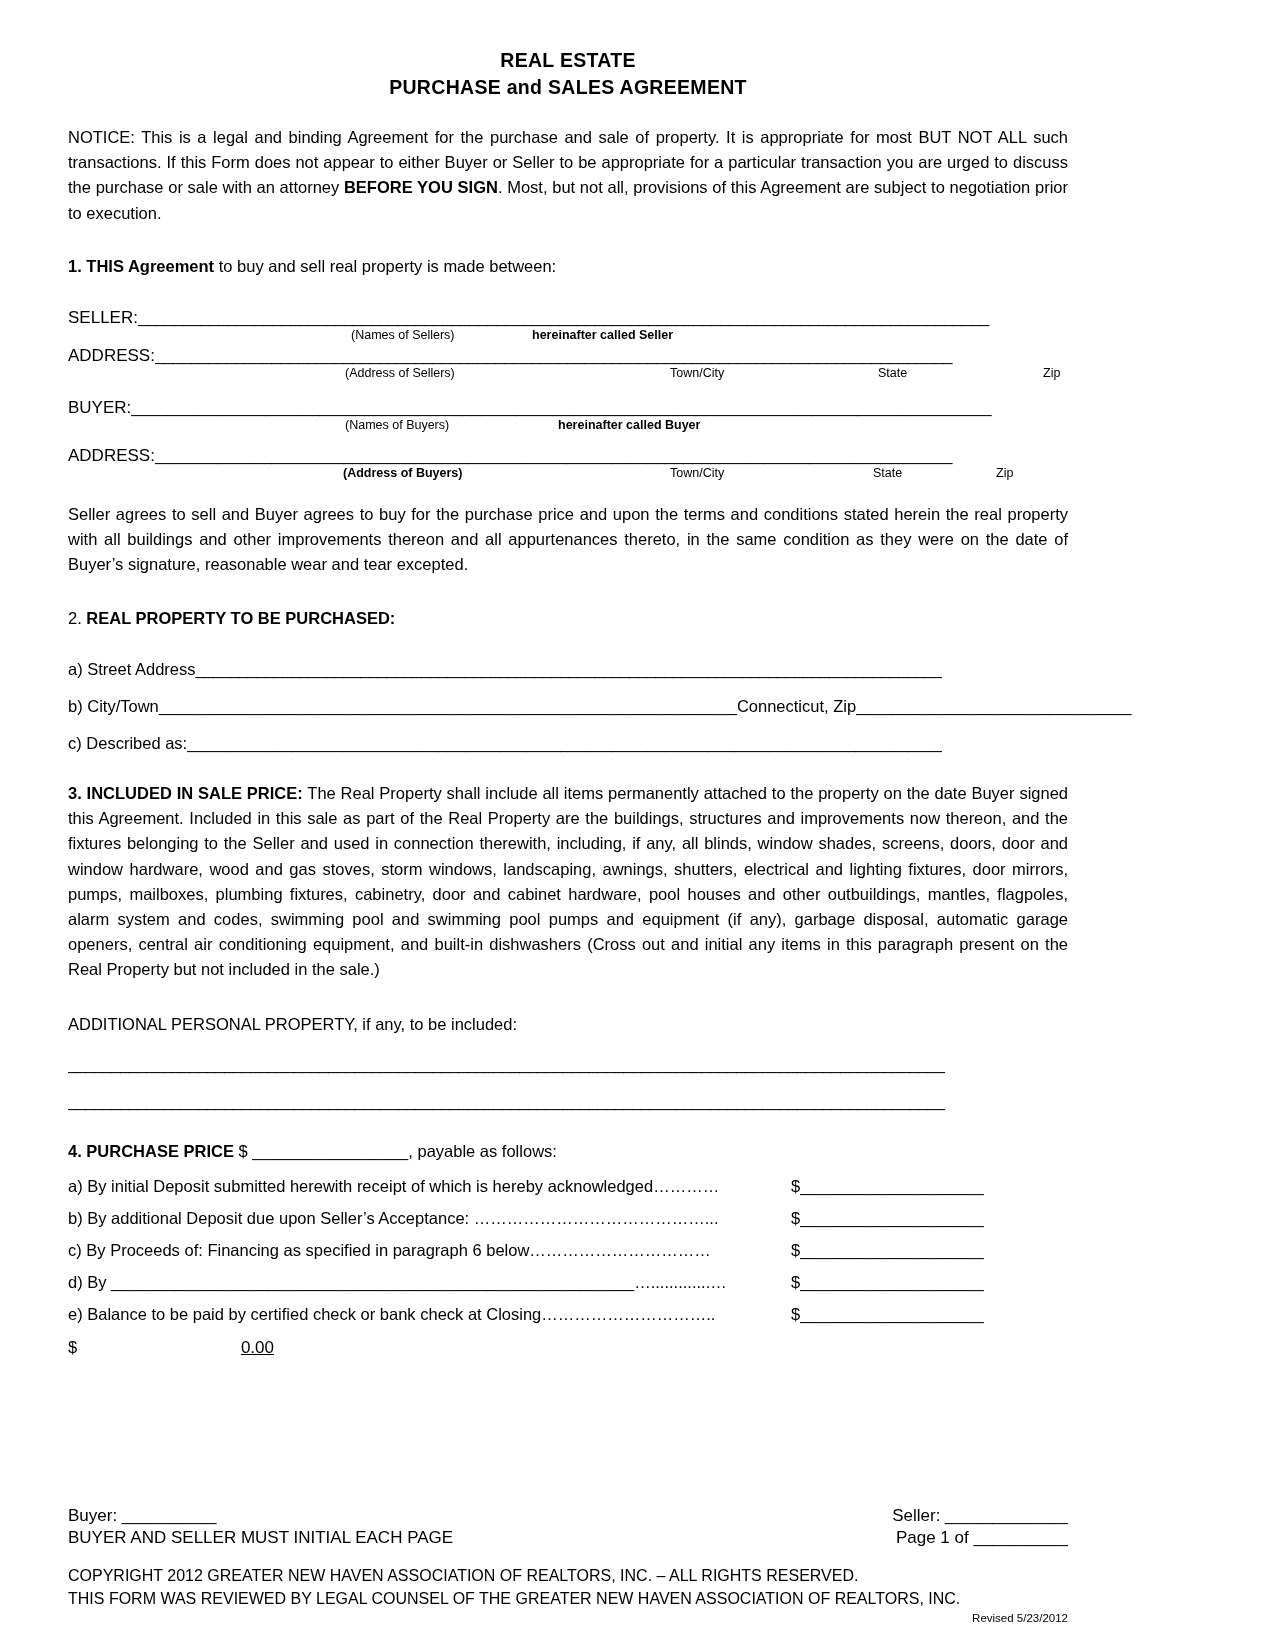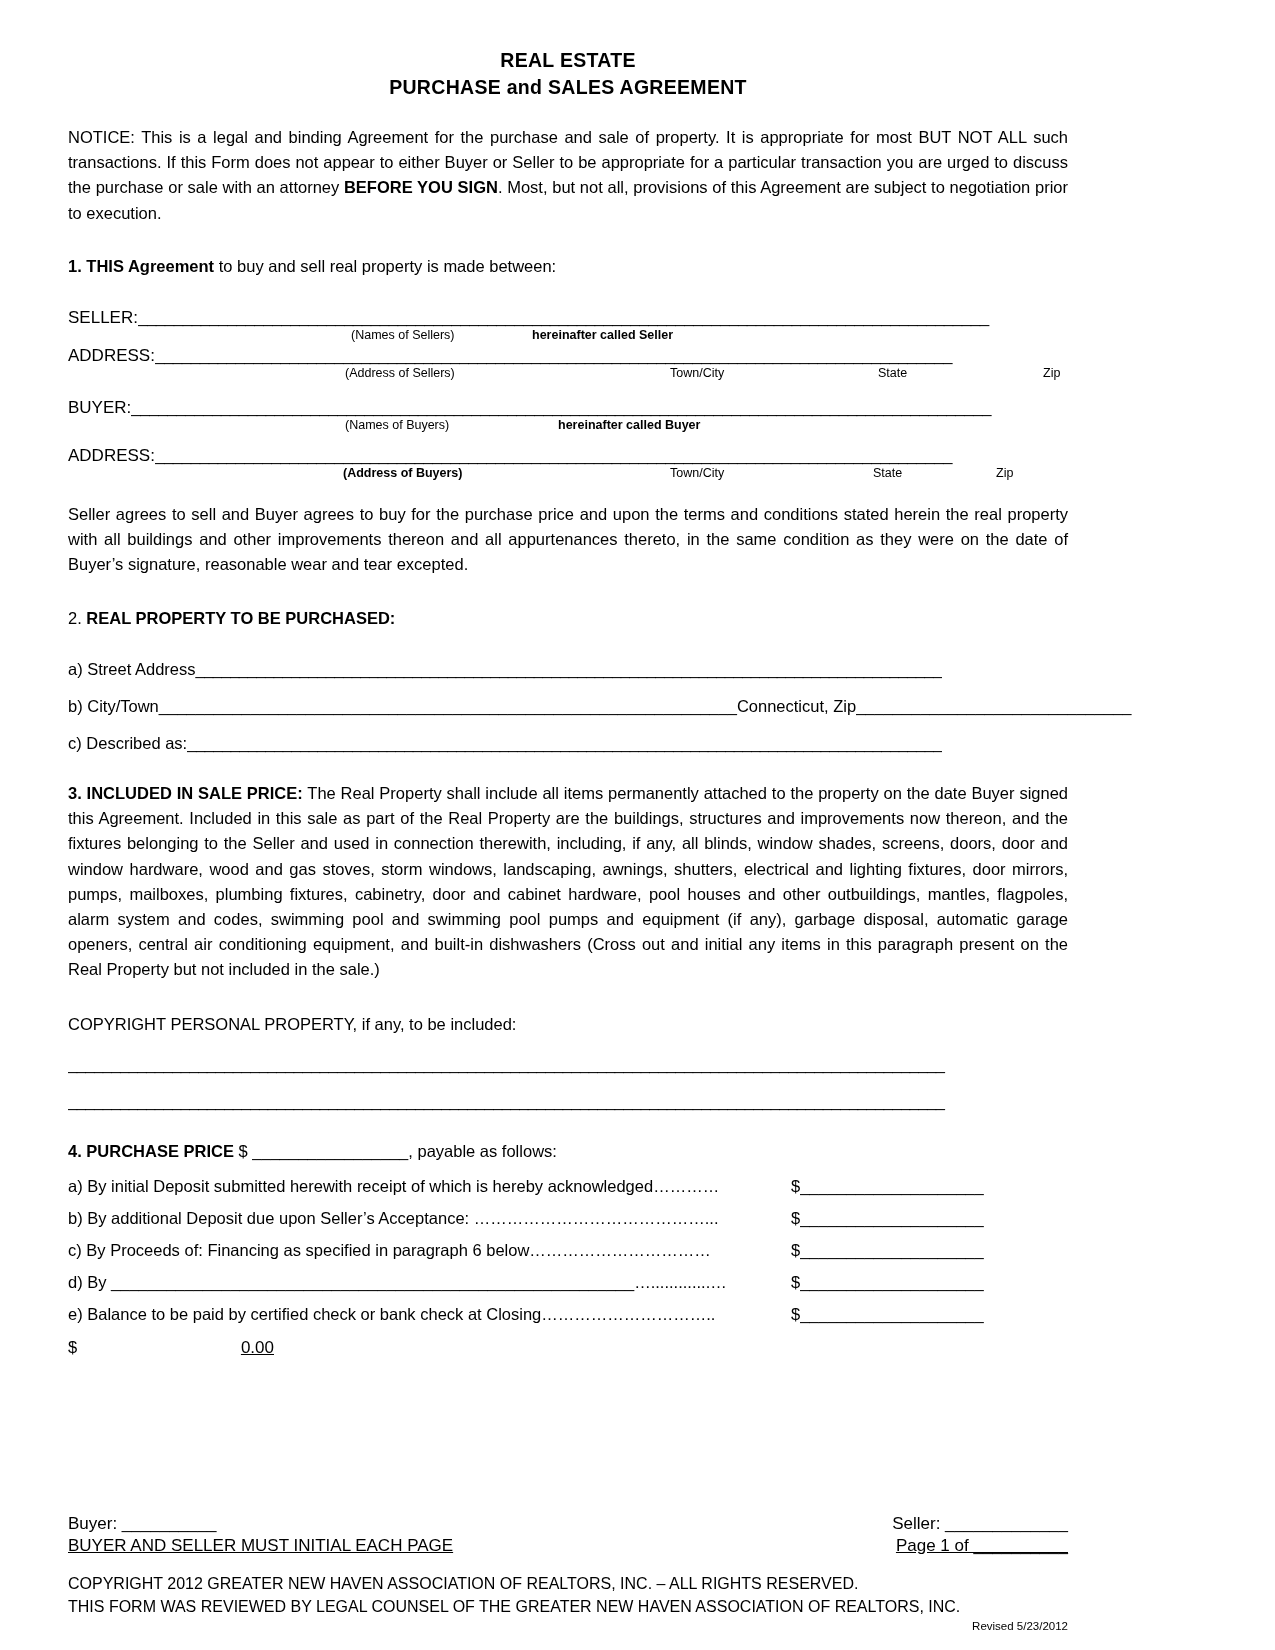--- a/index.html
+++ b/index.html
@@ -143,32 +143,31 @@
   .sig-row {
     display: flex;
     justify-content: space-between;
     font-size: 17px;
   }
   .sig-row2 {
     display: flex;
     justify-content: space-between;
     font-size: 17px;
     margin-top: 2px;
-    text-decoration: underline;
   }
   .copyright {
     margin-top: 16px;
     font-size: 16px;
     line-height: 1.45;
   }
   .revised {
     text-align: right;
     font-size: 11.5px;
     margin-top: 2px;
-    padding-bottom: 18px;
+    padding-bottom: 26px;
   }
 </style>
 </head>
 <body>
 
 <div class="page">
 
   <div class="title">REAL ESTATE</div>
   <div class="title-line2">PURCHASE and SALES AGREEMENT</div>
 
@@ -240,21 +239,21 @@
 
   <div class="listline mt-18">
     <span>c) Described as:  </span>
     <span class="blank-full">_______________________________________________________________________________________</span>
   </div>
 
   <div class="para mt-28">
     <span class="bold">3. INCLUDED IN SALE PRICE:</span><span> The Real Property shall include all items permanently attached to the property on the date Buyer signed this Agreement. Included in this sale as part of the Real Property are the buildings, structures and improvements now thereon, and the fixtures belonging to the Seller and used in connection therewith, including, if any, all blinds, window shades, screens, doors, door and window hardware, wood and gas stoves, storm windows, landscaping, awnings, shutters, electrical and lighting fixtures, door mirrors, pumps, mailboxes, plumbing fixtures, cabinetry, door and cabinet hardware, pool houses and other outbuildings, mantles, flagpoles, alarm system and codes, swimming pool and swimming pool pumps and equipment (if any), garbage disposal, automatic garage openers, central air conditioning equipment, and built-in dishwashers (Cross out and initial any items in this paragraph present on the Real Property but not included in the sale.)</span>
   </div>
 
-  <div class="para-left mt-22">COPYRIGHT PERSONAL PROPERTY, if any, to be included:</div>
+  <div class="para-left mt-22">ADDITIONAL PERSONAL PROPERTY, if any, to be included:</div>
 
   <div class="blank-full mt-18">_____________________________________________________________________________________________________</div>
   <div class="blank-full mt-18">_____________________________________________________________________________________________________</div>
 
   <div class="sec-head mt-28">
     <span class="bold">4. PURCHASE PRICE</span><span> $ _________________, payable as follows:</span>
   </div>
 
   <div class="price-row">
     <span class="price-desc">a) By initial Deposit submitted herewith receipt of which is hereby acknowledged…………</span>

